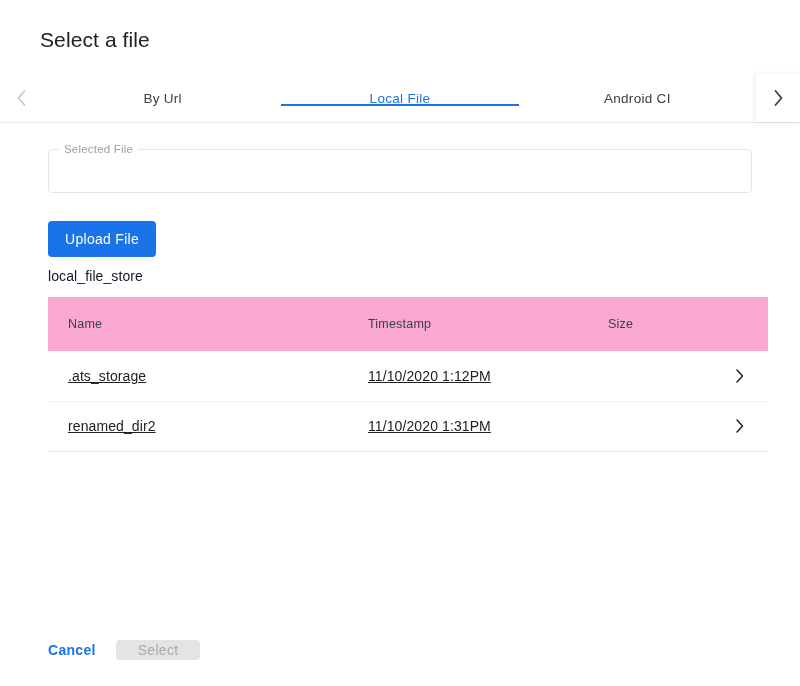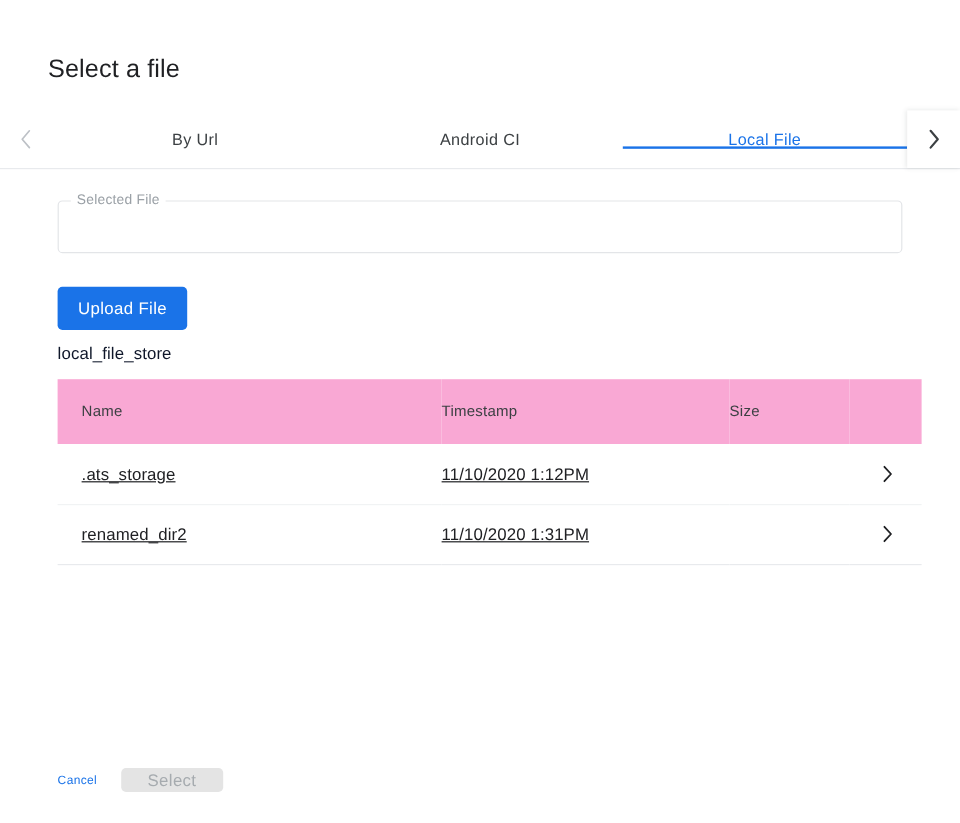--- a/index.html
+++ b/index.html
@@ -26,21 +26,21 @@
     display: flex;
     flex-direction: column;
   }
 
   
   .dialog-title {
     font-size: 21px;
     font-weight: 400;
     color: #202124;
     letter-spacing: 0.1px;
-    padding: 44px 0 0 40px;
+    padding: 26px 0 0 40px;
     line-height: 28px;
   }
 
   
   .tabbar {
     position: relative;
     margin-top: 20px;
     height: 48px;
     display: flex;
     align-items: stretch;
@@ -220,22 +220,22 @@
     box-sizing: border-box;
   }
   .btn-text {
     height: 36px;
     padding: 0 10px;
     background: transparent;
     border: 0;
     border-radius: 4px;
     color: #1a73e8;
     font-family: "Liberation Sans", sans-serif;
-    font-size: 10px;
-    font-weight: 400;
+    font-size: 14px;
+    font-weight: 700;
     letter-spacing: 0.3px;
     cursor: pointer;
   }
   .btn-disabled {
     margin-left: 10px;
     height: 20px;
     padding: 0 22px;
     background: #e4e4e4;
     border: 0;
     border-radius: 4px;
@@ -261,25 +261,25 @@
         <svg width="16" height="22" viewBox="0 0 16 22" fill="none" stroke="currentColor" stroke-width="1.4" stroke-linecap="round" stroke-linejoin="round">
           <polyline points="10.5,4 4.5,11 10.5,18"></polyline>
         </svg>
       </span>
     </div>
 
     <div class="tab-strip" id="tab-strip">
         <div class="tab">
           <span>By Url</span>
         </div>
+        <div class="tab active">
+          <span>Local File</span>
+        </div>
         <div class="tab">
           <span>Android CI</span>
-        </div>
-        <div class="tab active">
-          <span>Local File</span>
         </div>
       </div>
 
     <div class="tab-scroll-btn right">
       <span>
         <svg width="16" height="22" viewBox="0 0 16 22" fill="none" stroke="currentColor" stroke-width="1.8" stroke-linecap="round" stroke-linejoin="round">
           <polyline points="5.5,4 11.5,11 5.5,18"></polyline>
         </svg>
       </span>
     </div>

